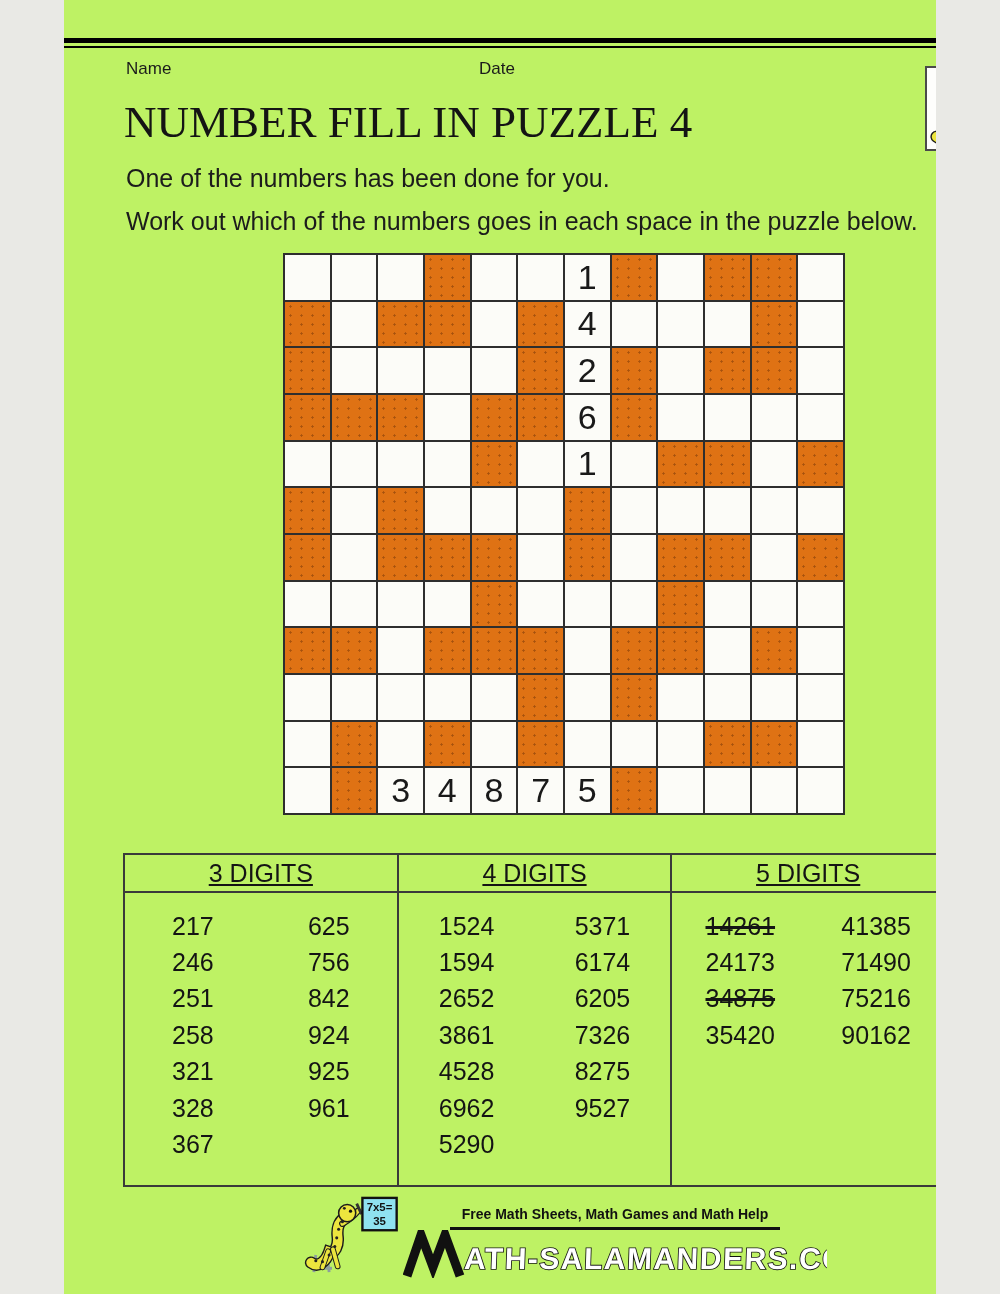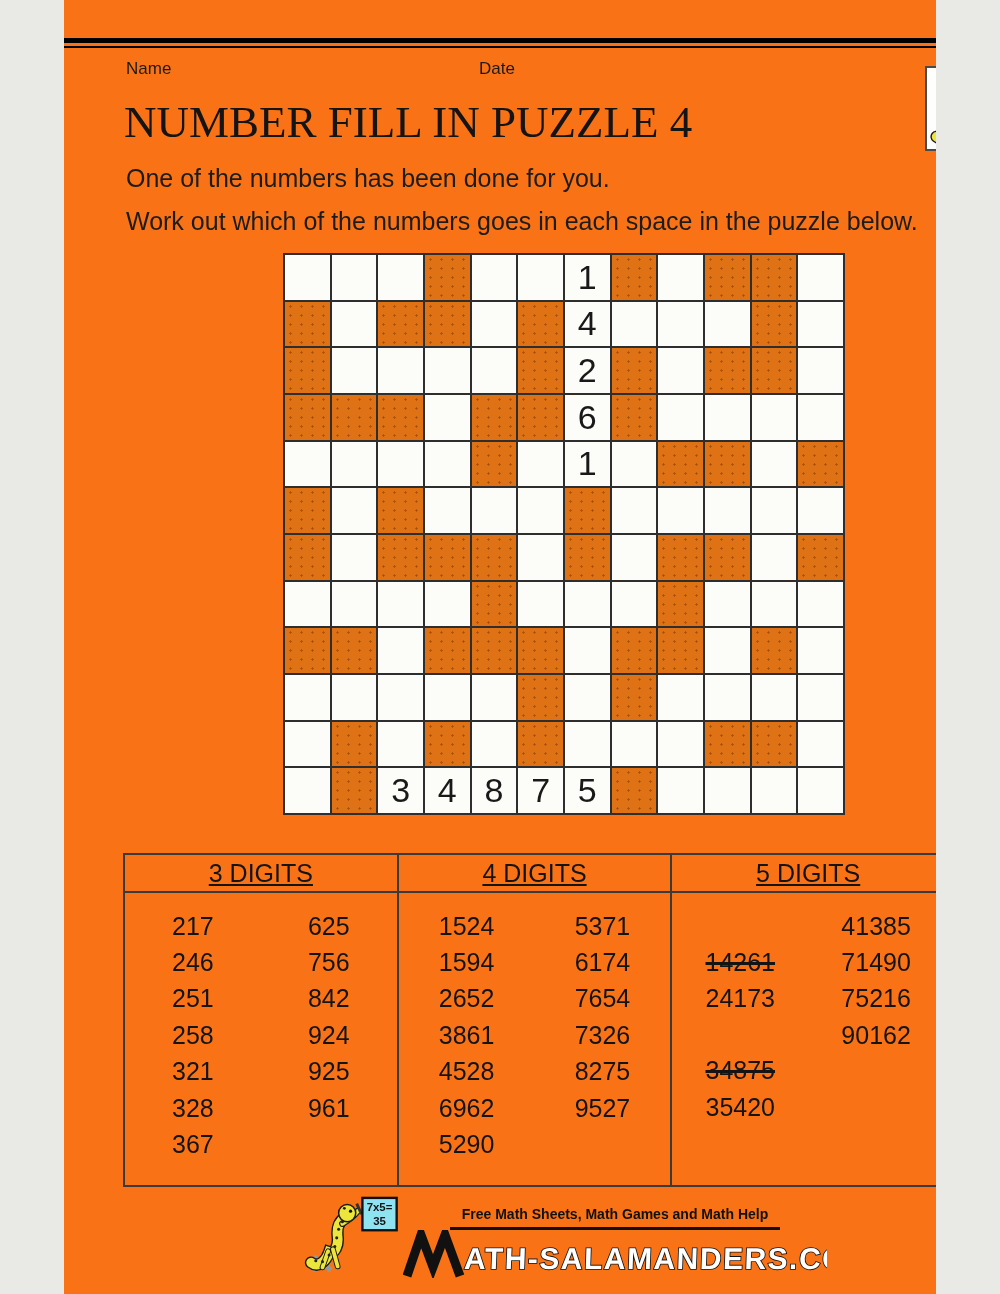--- a/index.html
+++ b/index.html
@@ -1,20 +1,20 @@
 <!DOCTYPE html>
 <html><head>
 <meta charset="utf-8">
 <style>
   html,body{margin:0;padding:0;}
   body{background:#e9e9e5;}
   .page{
     position:relative;
     width:872px;height:1294px;
-    background:#f97316;
+    background:#bef264;
     font-family:"Liberation Sans",sans-serif;
     color:#1b1b1b;
     overflow:hidden;
     margin:0 auto;
   }
   
   .top-rule{
     position:absolute;left:0;top:38px;width:1000px;height:10px;
     border-top:5px solid #000;border-bottom:2px solid #000;
     box-sizing:border-box;
@@ -60,21 +60,21 @@
   .bank-col{flex:1;display:flex;flex-direction:column;box-sizing:border-box;}
   .bank-col + .bank-col{border-left:2px solid #3a3a3a;}
   .bank-header{
     height:36px;flex:0 0 36px;border-bottom:2px solid #3a3a3a;
     display:flex;align-items:center;justify-content:center;
     font-size:25px;color:#141414;text-decoration:underline;
   }
   .bank-body{flex:1;display:flex;padding-top:15px;}
   .bank-list{flex:1;display:flex;flex-direction:column;align-items:center;}
   .bank-num{height:36.4px;display:flex;align-items:center;font-size:25px;color:#141414;}
-  .bank-num.struck{text-decoration:line-through;text-decoration-thickness:2.5px;margin-top:36px;}
+  .bank-num.struck{text-decoration:line-through;text-decoration-thickness:2.5px;}
   
   .footer{
     position:absolute;left:0;top:1196px;width:1000px;
     display:flex;justify-content:center;align-items:flex-start;gap:2px;
   }
   .footer-right{width:424px;display:flex;flex-direction:column;align-items:center;}
   .tagline{font-size:14px;font-weight:bold;color:#111;margin-top:10px;white-space:nowrap;}
   .footer-rule{width:330px;border-top:3px solid #111;margin-top:5px;}
   .site-line{margin-top:0px;}
 </style>
@@ -312,21 +312,21 @@
             <div class="bank-num">1594</div>
             <div class="bank-num">2652</div>
             <div class="bank-num">3861</div>
             <div class="bank-num">4528</div>
             <div class="bank-num">6962</div>
             <div class="bank-num">5290</div>
           </div>
           <div class="bank-list">
             <div class="bank-num">5371</div>
             <div class="bank-num">6174</div>
-            <div class="bank-num">7654</div>
+            <div class="bank-num">6205</div>
             <div class="bank-num">7326</div>
             <div class="bank-num">8275</div>
             <div class="bank-num">9527</div>
           </div>
         </div>
       </div>
       <div class="bank-col">
         <div class="bank-header">5 DIGITS</div>
         <div class="bank-body">
           <div class="bank-list">

